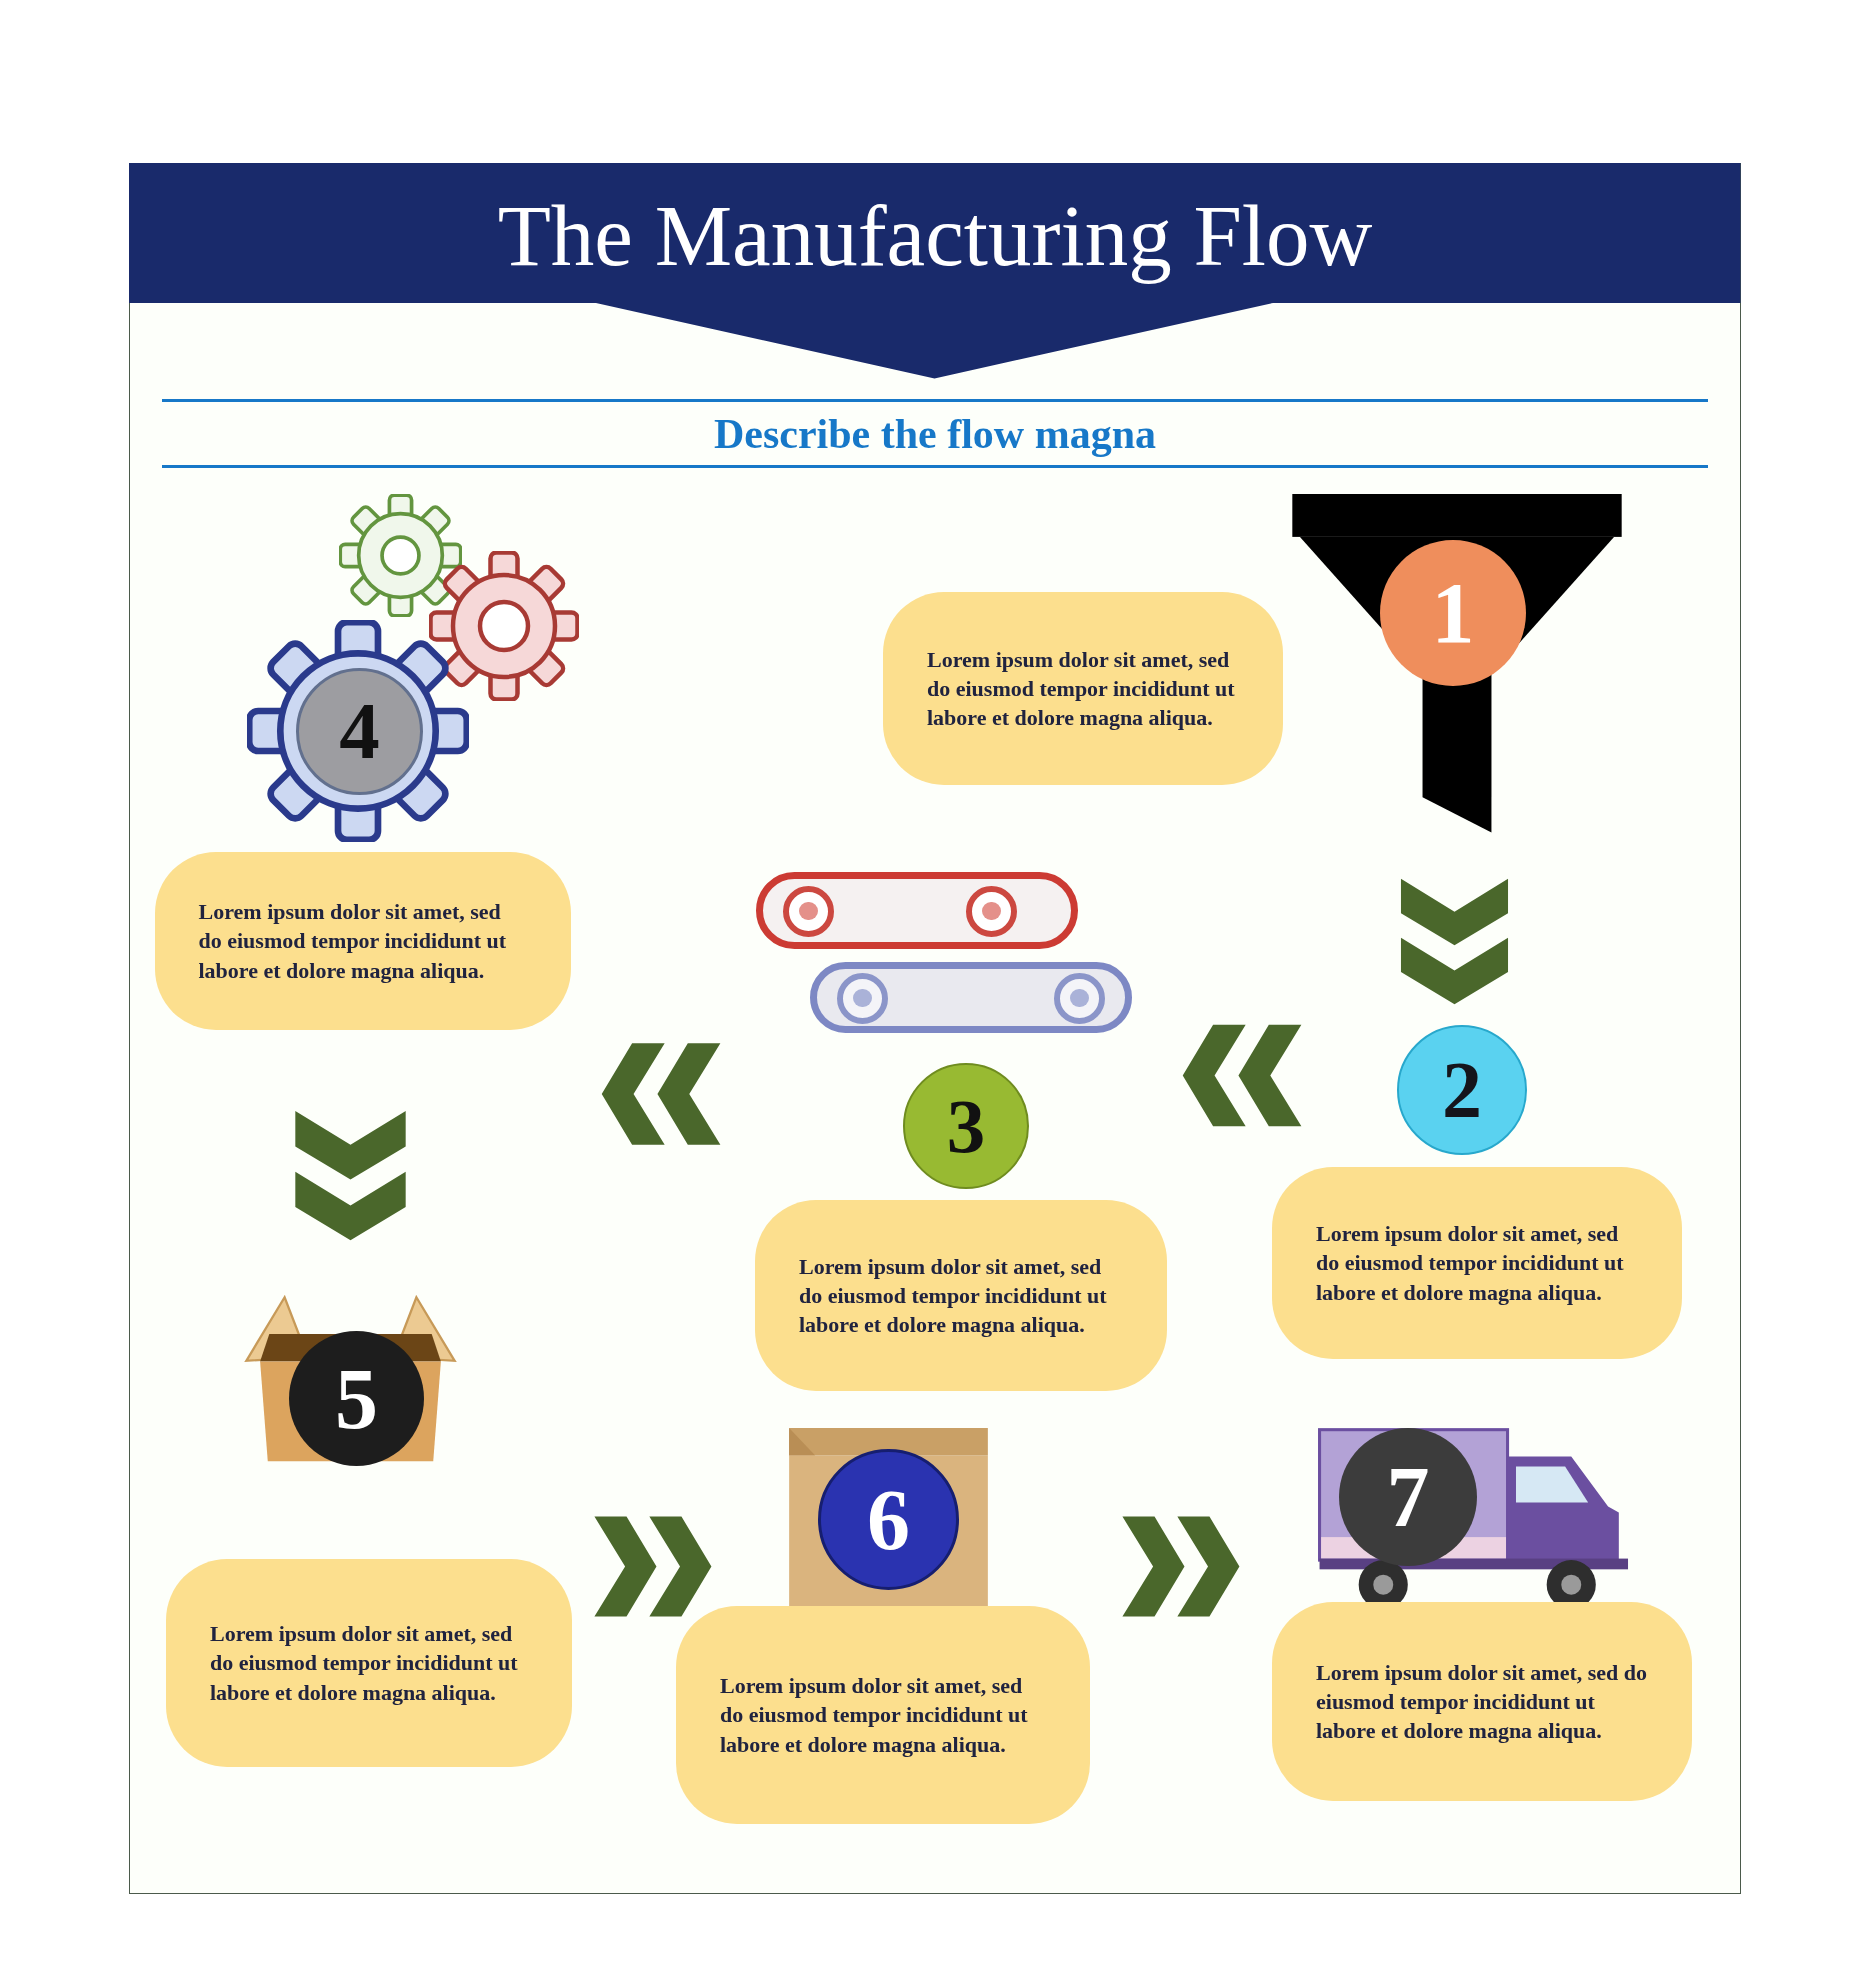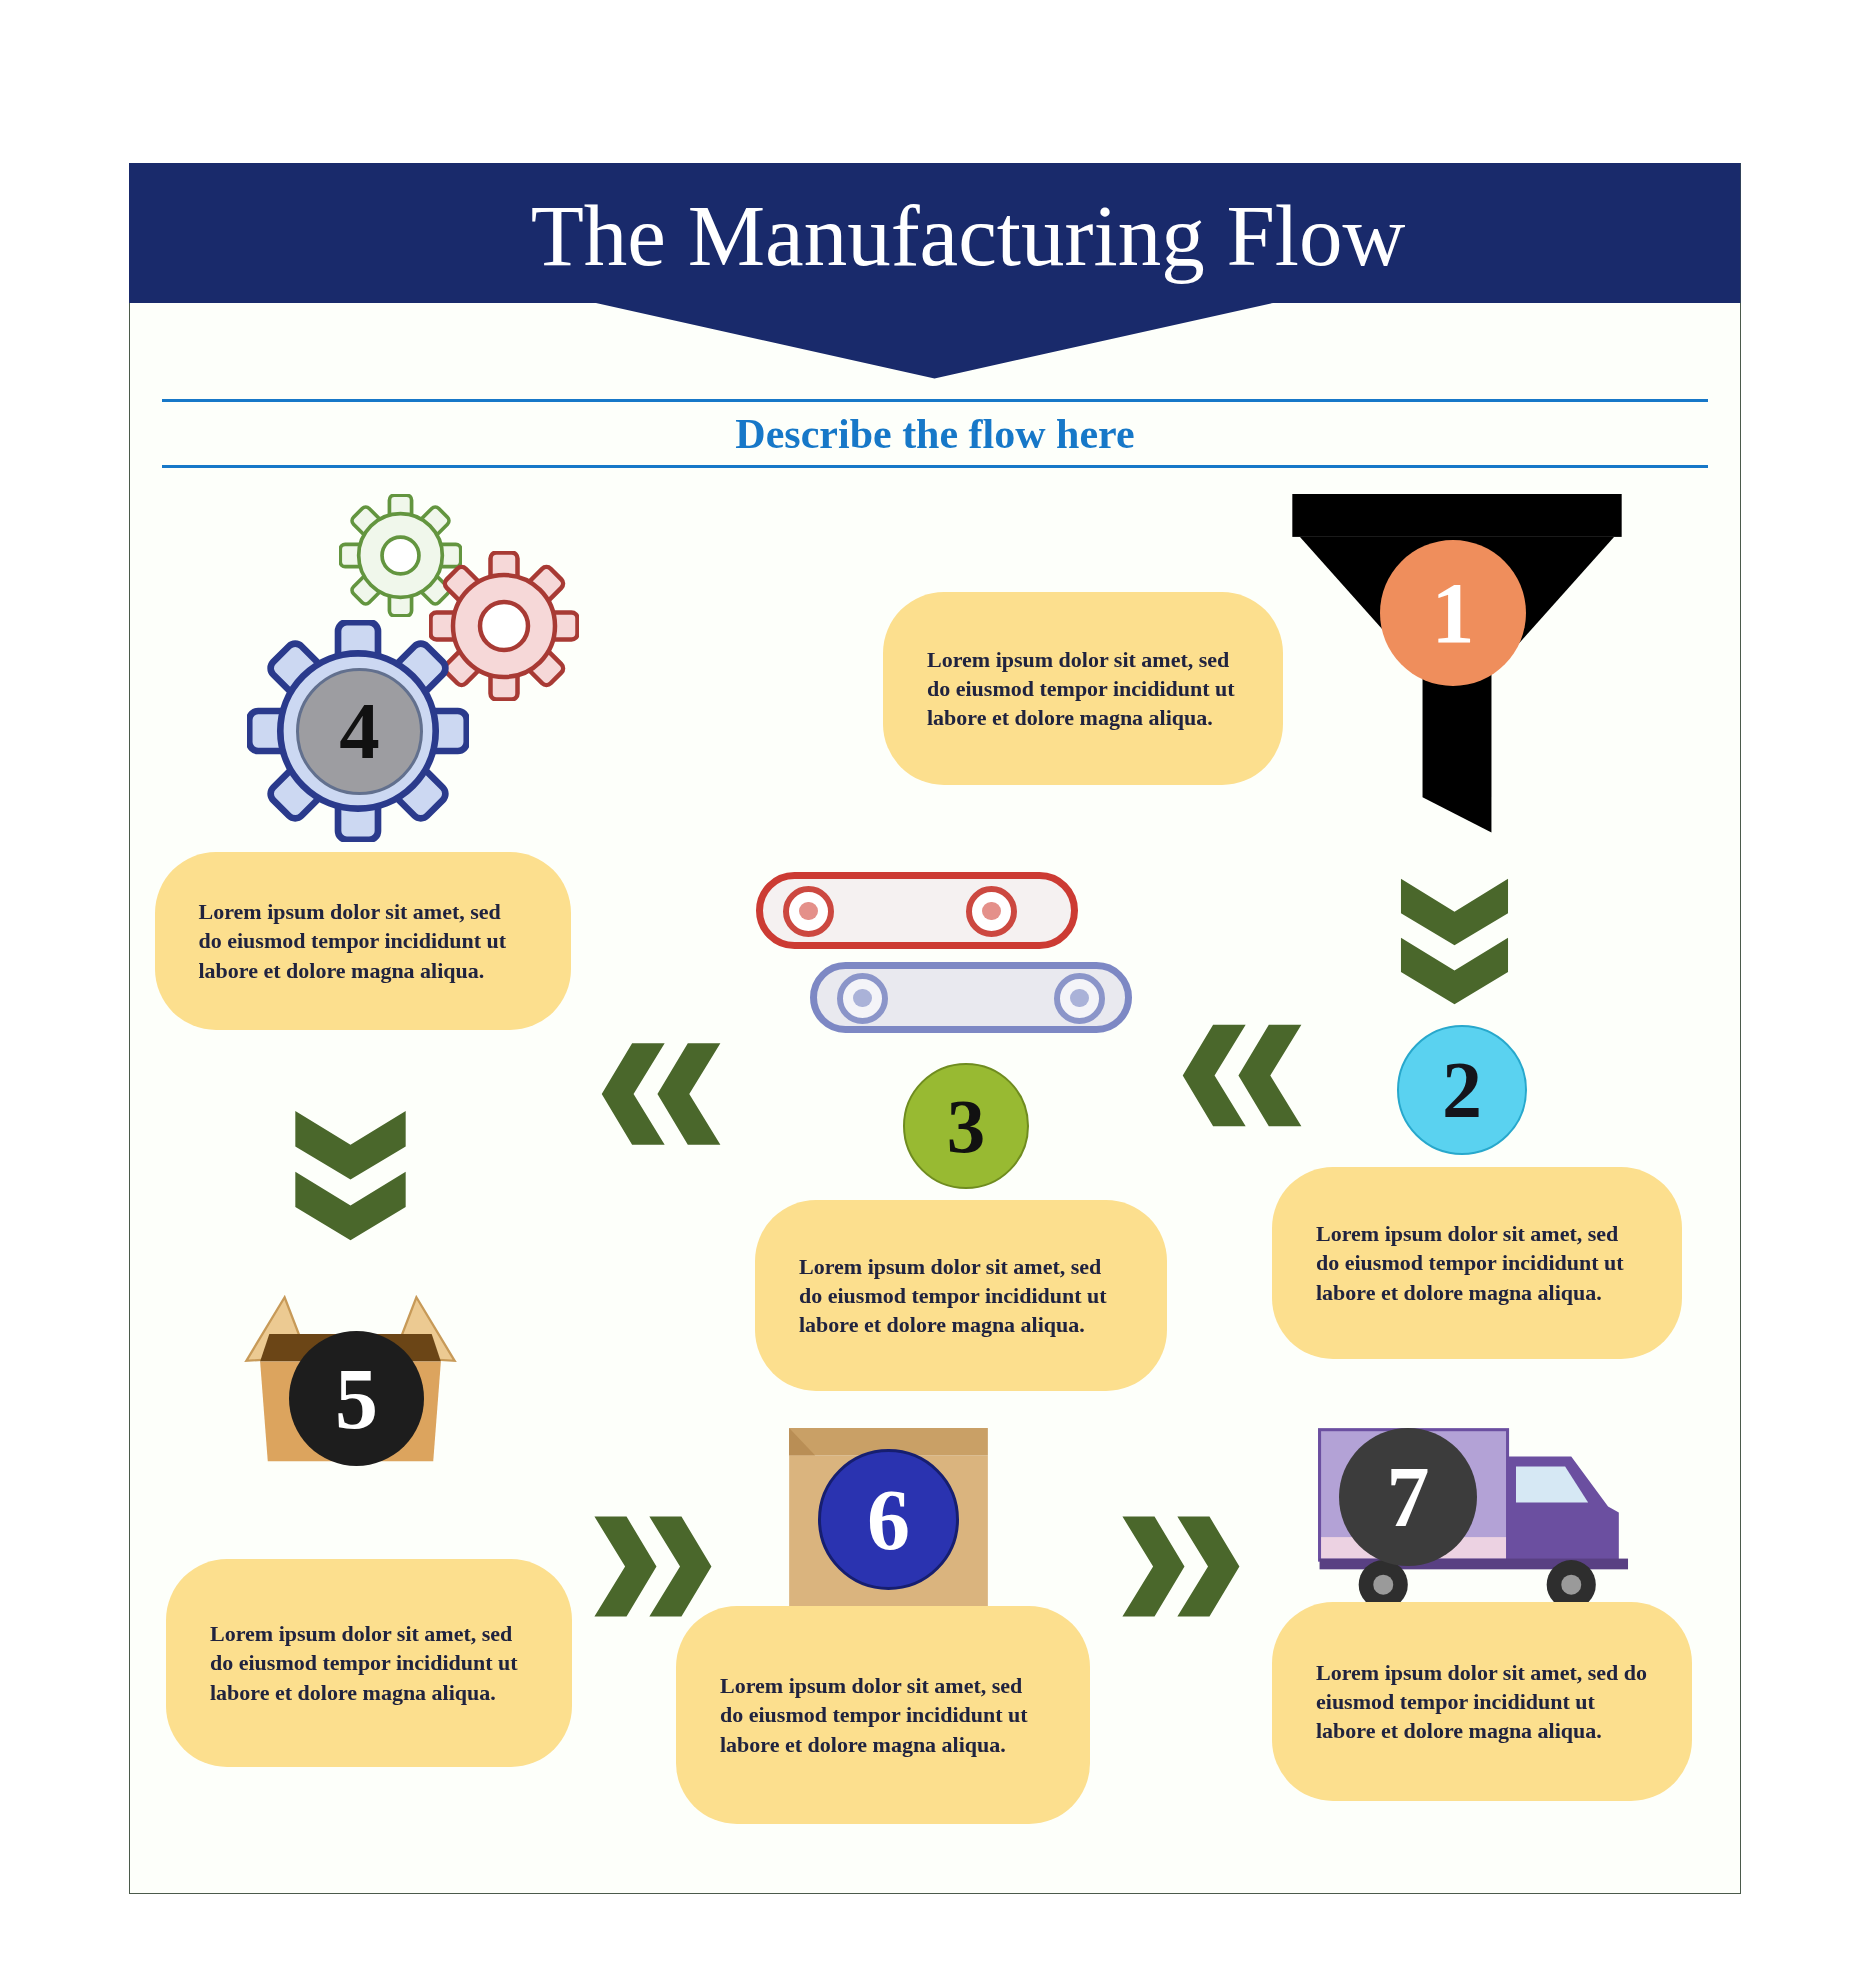--- a/index.html
+++ b/index.html
@@ -11,21 +11,21 @@
     position:absolute; left:129px; top:163px; width:1612px; height:1731px;
     background:#fdfffa; border:1.5px solid #4b5a4b; box-sizing:border-box;
   }
   .banner {
     position:absolute; left:-1.5px; top:-1.5px; width:1612px; height:216px;
     background:#192a6b;
     clip-path:polygon(0 0,100% 0,100% 65%,71% 65%,50% 100%,29% 65%,0 65%);
   }
   .title {
     position:absolute; left:0; top:0; width:100%; height:143px;
-    line-height:143px; text-align:center; color:#ffffff; font-size:87px;padding-left:33px;
+    line-height:143px; text-align:center; color:#ffffff; font-size:87px;
   }
   .divider { position:absolute; left:32px; right:32px; border-top:3.1px solid #1778c8; }
   .subtitle {
     position:absolute; left:0; width:100%; top:241px; height:58px; line-height:58px;
     text-align:center; color:#1778c8; font-weight:bold; font-size:42px;
   }
   .bubble {
     position:absolute; background:#fcdf8e; border-radius:61px;
     display:flex; align-items:center; box-sizing:border-box;
     padding:16px 44px; font-weight:bold; font-size:22px; line-height:1.33;
@@ -54,21 +54,21 @@
 </style>
 </head>
 <body>
 
 <div class="canvas">
   <div class="frame">
 
     <div class="banner"></div>
     <div class="title">The Manufacturing Flow</div>
     <div class="divider" style="top:235px;"></div>
-    <div class="subtitle">Describe the flow here</div>
+    <div class="subtitle">Describe the flow magna</div>
     <div class="divider" style="top:301px;"></div>
 
     <svg class="icon-abs" style="left:1162px;top:330px;width:330px;height:360px;" viewBox="0 0 430 470">
       <rect x="0" y="0" width="430" height="56" fill="#000000"></rect>
       <polygon points="10,56 420,56 263,232 167,232" fill="#000000"></polygon>
       <polygon points="170,232 260,232 260,442 170,396" fill="#000000"></polygon>
     </svg>
     <div class="stage-circle" style="left:1250px;top:376px;width:146px;height:146px;background:#ef8e5c;color:#ffffff;font-size:86px;">
       <span>1</span>
     </div>

